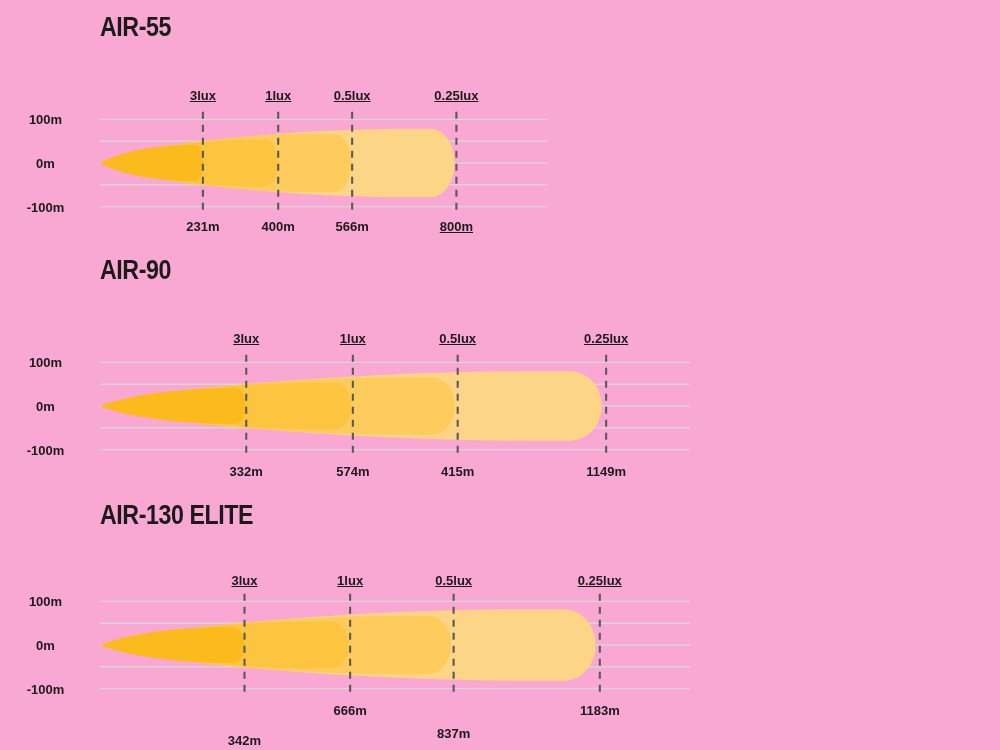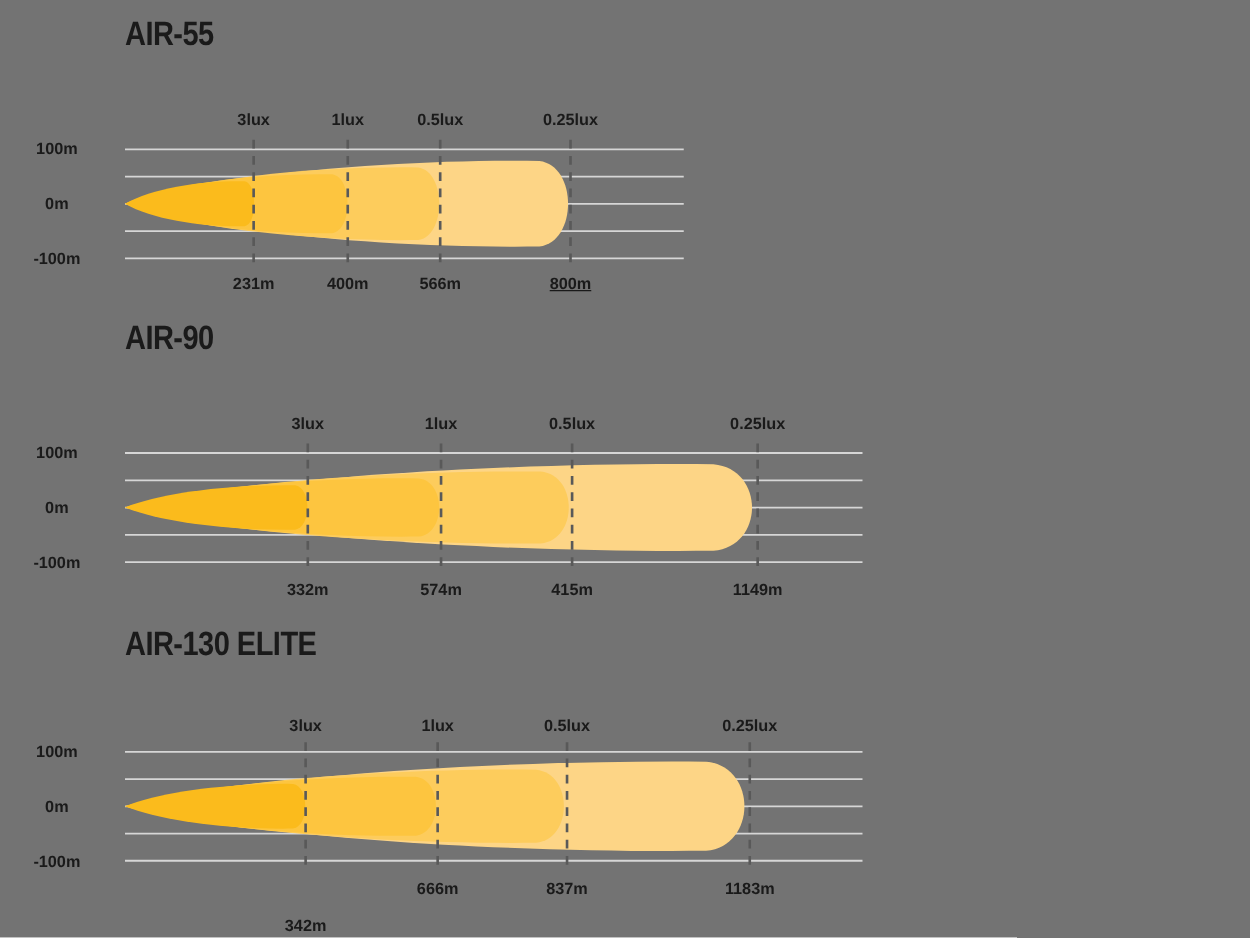--- a/index.html
+++ b/index.html
@@ -10,21 +10,21 @@
     width: 1000px;
     height: 750px;
     background: #ffffff;
     font-family: "Liberation Sans", sans-serif;
     overflow: hidden;
   }
   #page {
     position: relative;
     width: 1000px;
     height: 750px;
-    background: #737373;
+    background: #f9a8d4;
   }
   .chart-block {
     position: absolute;
     left: 0;
     width: 1000px;
   }
   .chart-title {
     position: absolute;
     left: 100px;
     font-family: "Liberation Sans Narrow", "Liberation Sans", sans-serif;
@@ -51,20 +51,21 @@
     color: #1a1a1a;
     white-space: nowrap;
   }
   .y-label {
     text-align: center;
     transform: translateY(-50%);
   }
   .lux-label {
     text-align: left;
     transform: translateX(-50%);
+    text-decoration: underline;
   }
   .dist-label {
     text-align: right;
     transform: translateX(-50%);
   }
 </style>
 </head>
 <body>
 
 <div id="page">
@@ -169,16 +170,16 @@
       </div>
       <div class="axis-label y-label" style="top: 601.4px; left: 0px; width: 91px;">100m</div>
       <div class="axis-label y-label" style="top: 645px; left: 0px; width: 91px;">0m</div>
       <div class="axis-label y-label" style="top: 688.6px; left: 0px; width: 91px;">-100m</div>
       <div class="axis-label lux-label" style="top: 573px; left: 244.495px;">3lux</div>
       <div class="axis-label lux-label" style="top: 573px; left: 350.12px;">1lux</div>
       <div class="axis-label lux-label" style="top: 573px; left: 453.632px;">0.5lux</div>
       <div class="axis-label lux-label" style="top: 573px; left: 599.817px;">0.25lux</div>
       <div class="axis-label dist-label" style="top: 733px; left: 244.495px;">342m</div>
       <div class="axis-label dist-label" style="top: 703px; left: 350.12px;">666m</div>
-      <div class="axis-label dist-label" style="top: 703px; left: 453.632px;">837m</div>
+      <div class="axis-label dist-label" style="top: 726px; left: 453.632px;">837m</div>
       <div class="axis-label dist-label" style="top: 703px; left: 599.817px;">1183m</div>
     </div>
   </div>
 
 </body></html>

